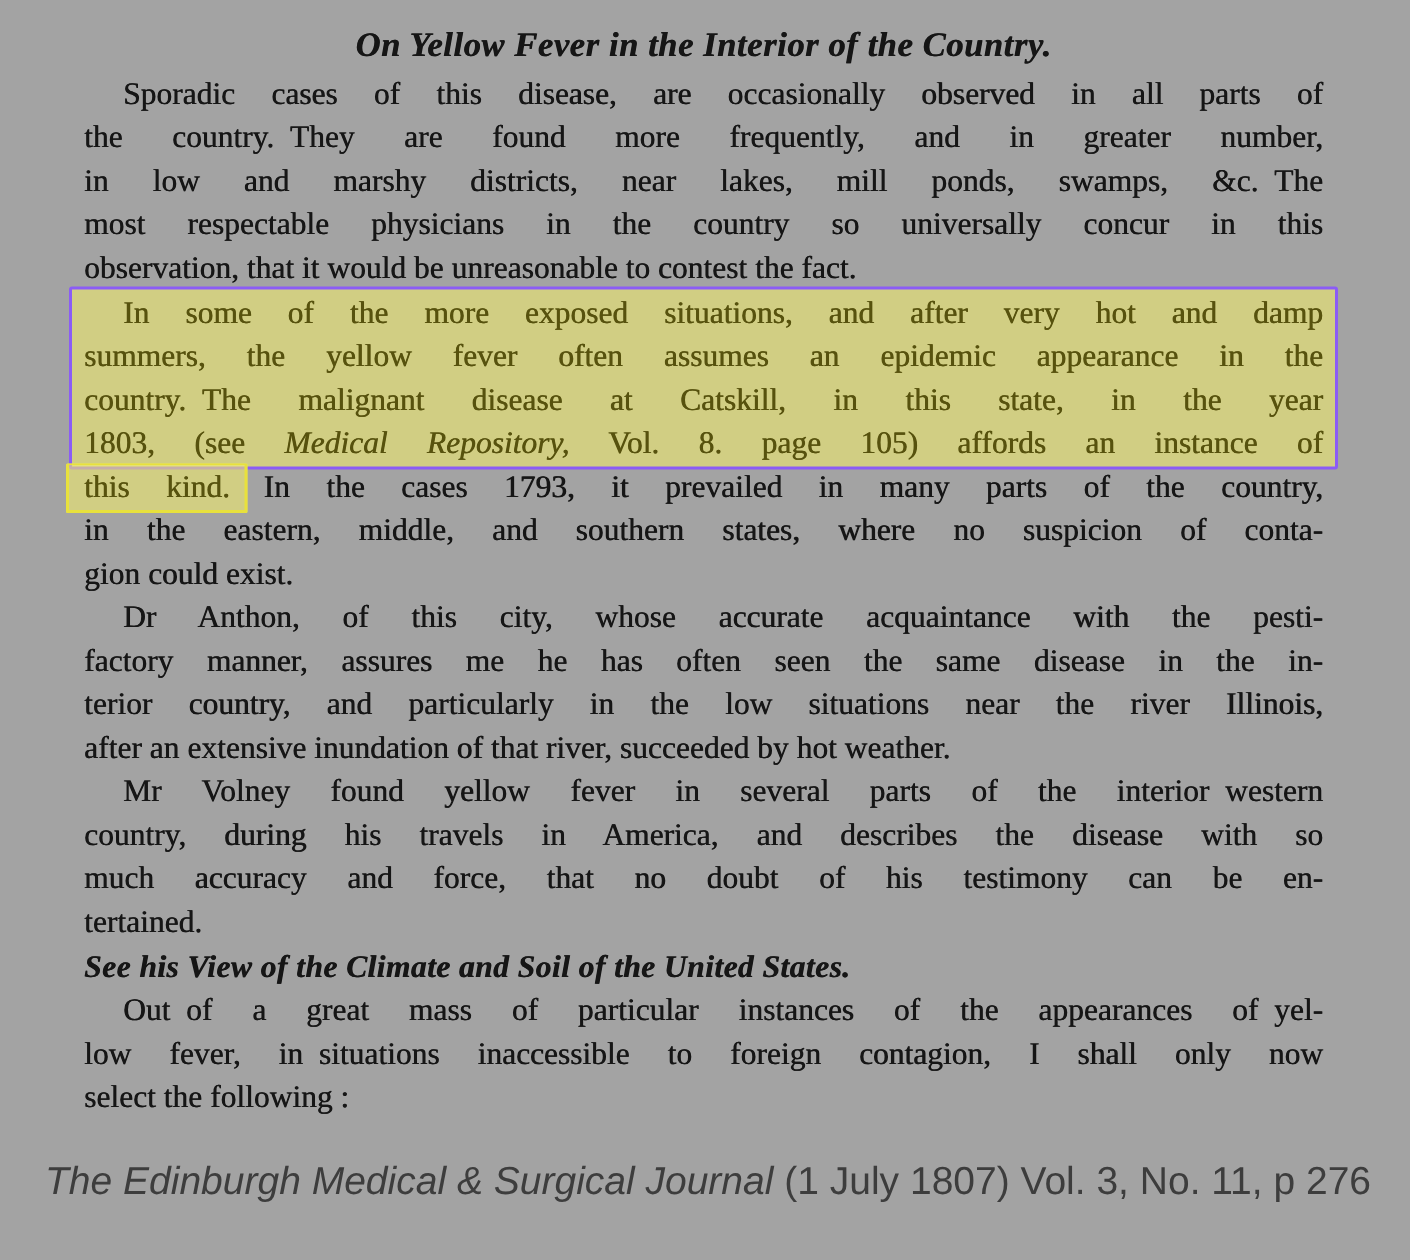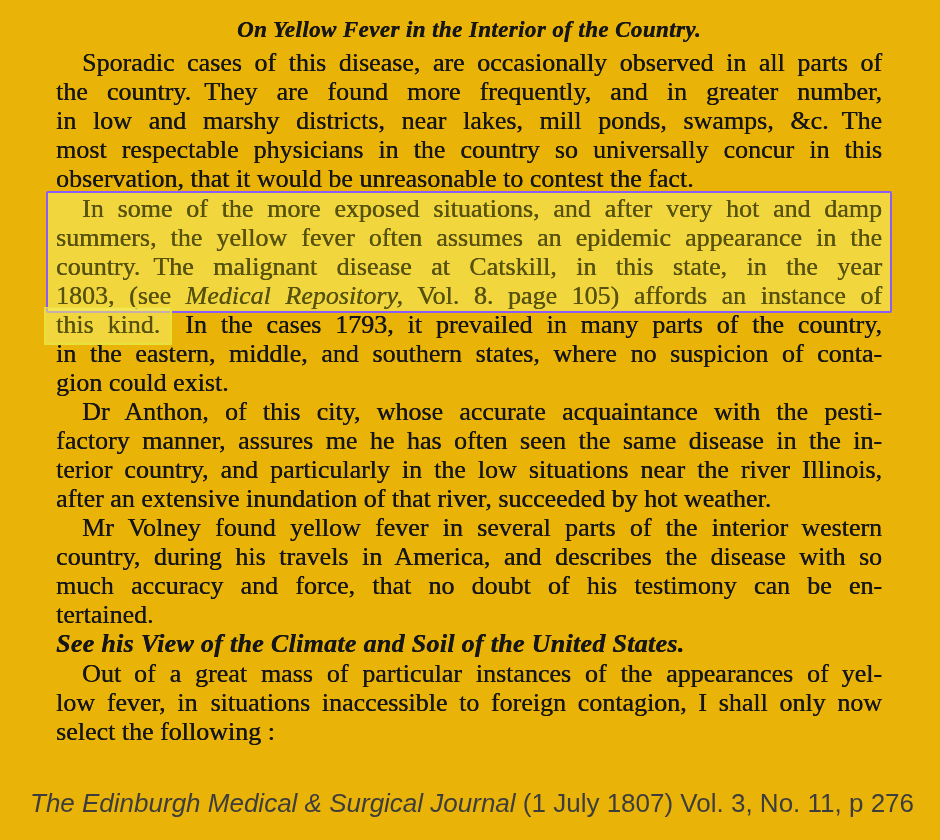--- a/index.html
+++ b/index.html
@@ -1,38 +1,38 @@
 <!DOCTYPE html>
 <html><head>
 <meta charset="utf-8">
 <style>
   html, body { margin: 0; padding: 0; background: #ffffff; }
   .page {
     position: relative;
     width: 940px;
     height: 840px;
-    background: #eab308;
+    background: #a3a3a3;
     overflow: hidden;
     font-family: "Liberation Serif", serif;
     color: #161616;
   }
   .doc {
     padding: 12px 58px 0 56px;
     text-shadow: 0.35px 0 0 currentColor; 
   }
   .doc-title {
     text-align: center;
     font-style: italic;
     font-weight: bold;
     font-size: 23px;
     line-height: 36px;
     letter-spacing: 0.4px;
     white-space: nowrap;
   }
-  .para { font-size: 26px; }
+  .para { font-size: 21px; }
   .line { line-height: 29px; }
   .line.j { text-align: justify; text-align-last: justify; }
   .line.indent { text-indent: 26px; }
   .it { font-style: italic; }
   .para.center .line {
     text-align: left;
     font-style: italic;
     font-weight: bold;
     line-height: 30px;
     letter-spacing: 0.3px;
@@ -50,21 +50,21 @@
   .hl-inline {
     background: rgba(248, 242, 105, 0.55);
     border: 2px solid #e8e13c;
     border-top-width: 1px;
     border-radius: 1px;
     padding: 2px 10px 4px 10px;
     margin-left: -12px;
     color: #57520e;
   }
   .caption {
-    margin-top: 42px;
+    margin-top: 26px;
     padding-left: 30px;
     font-family: "Liberation Sans", sans-serif;
     font-size: 26px;
     line-height: 30px;
     color: #3d3d3d;
     white-space: nowrap;
   }
 </style>
 </head>
 <body>

